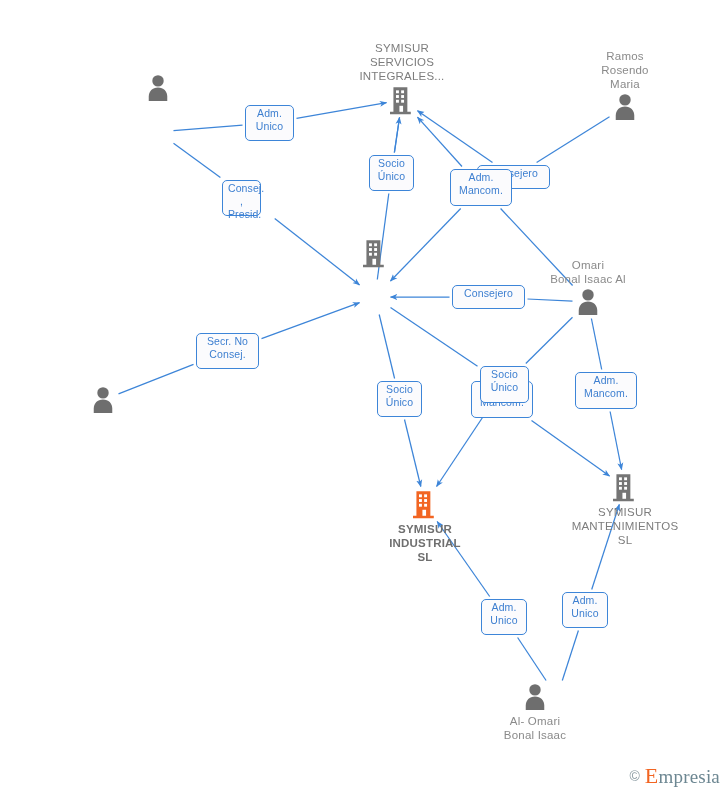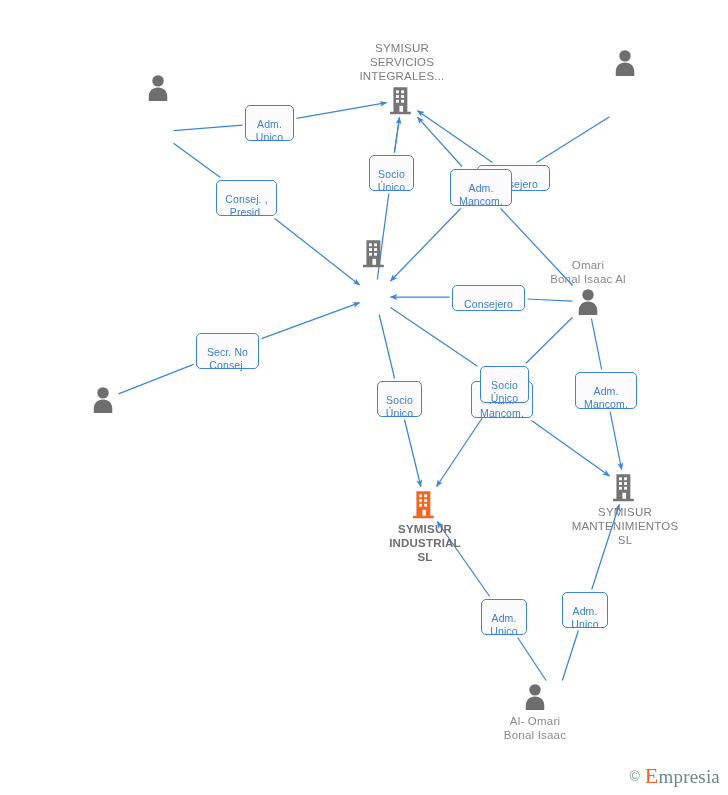--- a/index.html
+++ b/index.html
@@ -48,21 +48,21 @@
   .rel{
     position:absolute;
     box-sizing:border-box;
     background:#fbfbfd;
     border:1px solid #3d85d8;
     border-radius:5px;
     color:#3d7fd0;
     font-size:10.5px;
     line-height:13px;
     text-align:center;
-    padding:12px 5px;
+    padding:1px 5px;
     white-space:pre-line;
     letter-spacing:.1px;
   }
   .wm{
     position:absolute;
     right:8px;
     bottom:6px;
     display:flex;
     align-items:center;
     gap:5px;
@@ -116,21 +116,21 @@
         <line x1="546.1" y1="680.5" x2="517.6" y2="637.5"></line>
         <line x1="489.7" y1="596.5" x2="437.2" y2="521.5" marker-end="url(#arw)"></line>
         <line x1="562.3" y1="680.5" x2="578.4" y2="630.5"></line>
         <line x1="591.7" y1="589.5" x2="619.3" y2="504.5" marker-end="url(#arw)"></line>
       </g>
   </svg>
 
   <div id="labels">
       <div class="rel" style="left: 245px; top: 105px; width: 49px; height: 36px; z-index: 5;">Adm.
 Unico</div>
-      <div class="rel" style="left: 216px; top: 180px; width: 61px; height: 36px; z-index: 5;">Consej. ,
+      <div class="rel" style="left: 222px; top: 180px; width: 39px; height: 36px; z-index: 5;">Consej. ,
 Presid.</div>
       <div class="rel" style="left: 369px; top: 155px; width: 45px; height: 36px; z-index: 5;">Socio
 Único</div>
       <div class="rel" style="left: 477px; top: 165px; width: 73px; height: 24px; z-index: 4;">Consejero</div>
       <div class="rel" style="left: 450px; top: 169px; width: 62px; height: 37px; z-index: 6;">Adm.
 Mancom.</div>
       <div class="rel" style="left: 196px; top: 333px; width: 63px; height: 36px; z-index: 5;">Secr.  No
 Consej.</div>
       <div class="rel" style="left: 452px; top: 285px; width: 73px; height: 24px; z-index: 5;">Consejero</div>
       <div class="rel" style="left: 377px; top: 381px; width: 45px; height: 36px; z-index: 5;">Socio
@@ -164,20 +164,23 @@
             </g>
           </svg></span>
       </div>
       <div class="node person labelTop" style="left: 158px; top: 74px;">
         <span class="glyph"><svg width="26" height="28" viewBox="0 0 24 26" aria-hidden="true">
             <circle cx="12" cy="6.4" r="5.3" fill="#6e6e6e"></circle>
             <path fill="#6e6e6e" d="M12 12.6c5.2 0 8.6 3.6 8.6 8.4v4H3.4v-4c0-4.8 3.4-8.4 8.6-8.4z"></path>
           </svg></span>
       </div>
       <div class="node person labelTop" style="left: 625px; top: 49px;">
+        <span class="nlabel">Ramos
+Rosendo
+Maria</span>
         <span class="glyph"><svg width="26" height="28" viewBox="0 0 24 26" aria-hidden="true">
             <circle cx="12" cy="6.4" r="5.3" fill="#6e6e6e"></circle>
             <path fill="#6e6e6e" d="M12 12.6c5.2 0 8.6 3.6 8.6 8.4v4H3.4v-4c0-4.8 3.4-8.4 8.6-8.4z"></path>
           </svg></span>
       </div>
       <div class="node company labelTop" style="left: 375px; top: 238px;">
         <span class="glyph"><svg width="26" height="30" viewBox="0 0 24 28" aria-hidden="true">
             <path fill="#757575" d="M4 2h13v23h3.2v2.2H.8V25H4V2z"></path>
             <rect x="9.6" y="19.4" width="3.4" height="5.6" fill="#ffffff"></rect>
             <g fill="#ffffff">

